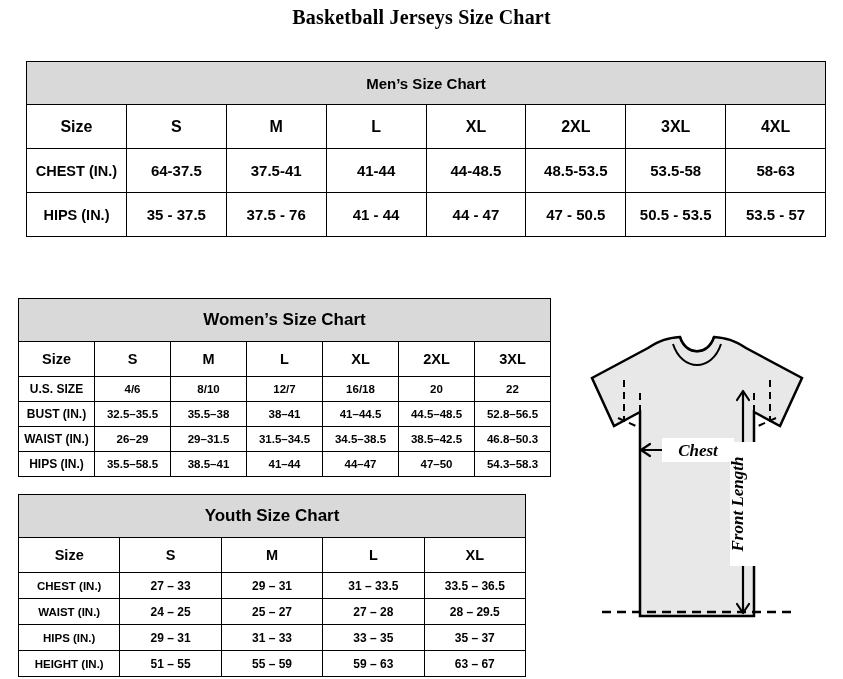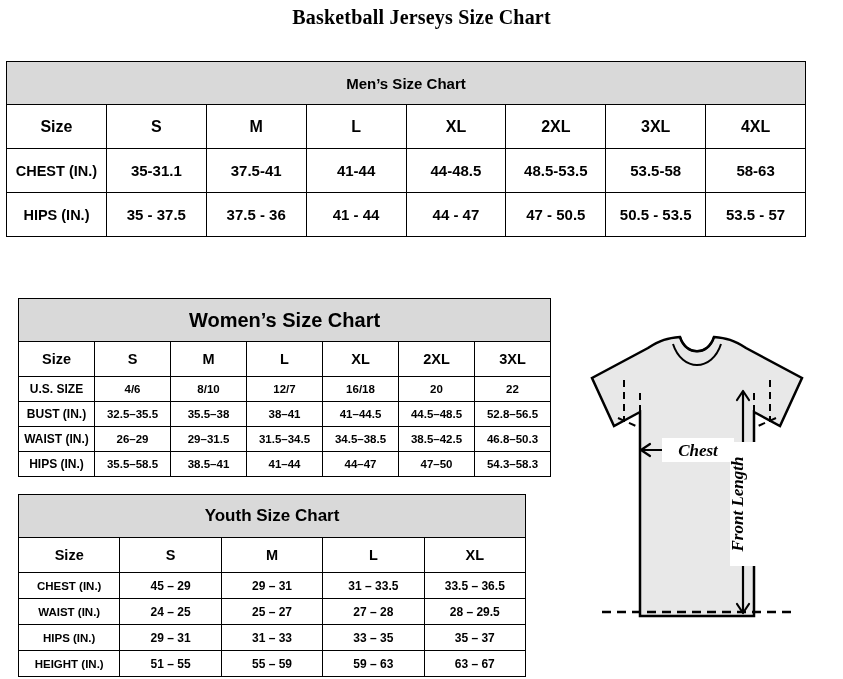--- a/index.html
+++ b/index.html
@@ -44,39 +44,39 @@
     font-size: 17px;
     font-weight: bold;
   }
   .hdr {
     background: #fff;
   }
 
   
   #mens-table-wrap {
     position: absolute;
-    left: 6px;
+    left: 26px;
     top: 61px;
     width: 800px;
   }
   #mens-table { width: 800px; }
   #mens-table .caption-cell { height: 42px; }
   #mens-table td { height: 43px; font-size: 15px; }
   #mens-table tr.hdr-row td { font-size: 16px; }
   #mens-table td.rowlabel { font-size: 14.5px; }
 
   
   #womens-table-wrap {
     position: absolute;
     left: 18px;
     top: 298px;
     width: 533px;
   }
   #womens-table { width: 533px; }
-  #womens-table .caption-cell { height: 42px; font-size: 20px; }
+  #womens-table .caption-cell { height: 42px; font-size: 17px; }
   #womens-table tr.hdr-row td { height: 34px; font-size: 14.5px; }
   #womens-table td { height: 24px; font-size: 11.5px; }
   #womens-table td.rowlabel { font-size: 12px; }
 
   
   #youth-table-wrap {
     position: absolute;
     left: 18px;
     top: 494px;
     width: 452px;
@@ -120,32 +120,32 @@
         <td class="hdr" style="width:99px">S</td>
         <td class="hdr" style="width:93px">M</td>
         <td class="hdr" style="width:95px">L</td>
         <td class="hdr" style="width:99px">XL</td>
         <td class="hdr" style="width:100px">2XL</td>
         <td class="hdr" style="width:103px">3XL</td>
         <td class="hdr" style="width:101px">4XL</td>
       </tr>
       <tr>
         <td class="rowlabel">CHEST (IN.)</td>
-        <td>35-31.1</td>
+        <td>64-37.5</td>
         <td>37.5-41</td>
         <td>41-44</td>
         <td>44-48.5</td>
         <td>48.5-53.5</td>
         <td>53.5-58</td>
         <td>58-63</td>
       </tr>
       <tr>
         <td class="rowlabel">HIPS (IN.)</td>
         <td>35 - 37.5</td>
-        <td>37.5 - 36</td>
+        <td>37.5 - 76</td>
         <td>41 - 44</td>
         <td>44 - 47</td>
         <td>47 - 50.5</td>
         <td>50.5 - 53.5</td>
         <td>53.5 - 57</td>
       </tr>
     </tbody>
   </table>
 </div>
 
@@ -212,21 +212,21 @@
       </tr>
       <tr class="hdr-row">
         <td class="hdr" style="width:110px">Size</td>
         <td class="hdr" style="width:100px">S</td>
         <td class="hdr" style="width:100px">M</td>
         <td class="hdr" style="width:98px">L</td>
         <td class="hdr" style="width:100px">XL</td>
       </tr>
       <tr>
         <td class="rowlabel">CHEST (IN.)</td>
-        <td>45 – 29</td>
+        <td>27 – 33</td>
         <td>29 – 31</td>
         <td>31 – 33.5</td>
         <td>33.5 – 36.5</td>
       </tr>
       <tr>
         <td class="rowlabel">WAIST (IN.)</td>
         <td>24 – 25</td>
         <td>25 – 27</td>
         <td>27 – 28</td>
         <td>28 – 29.5</td>

